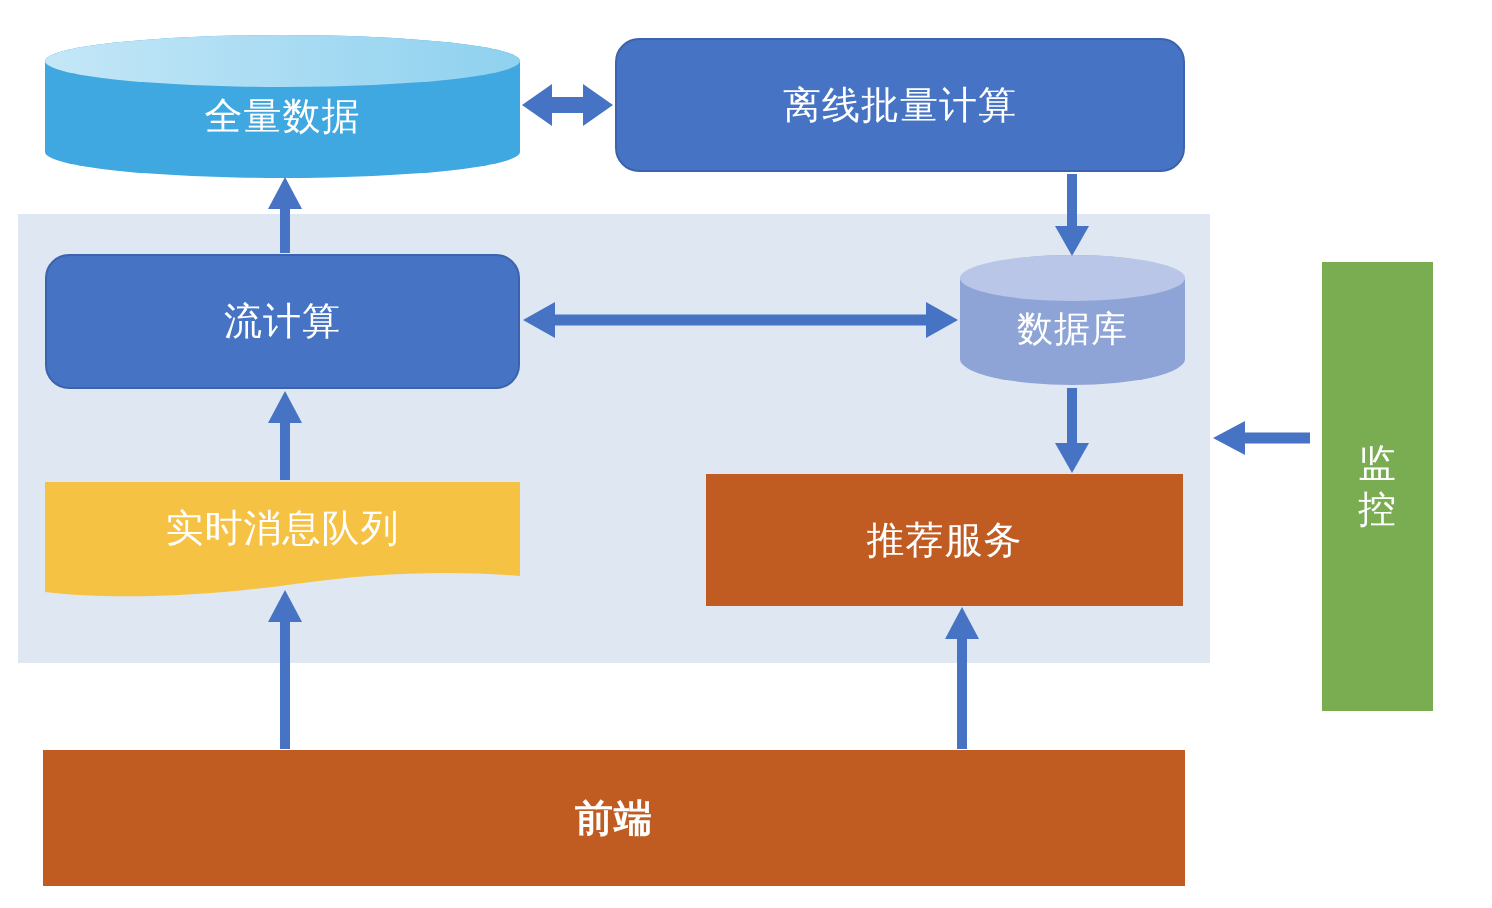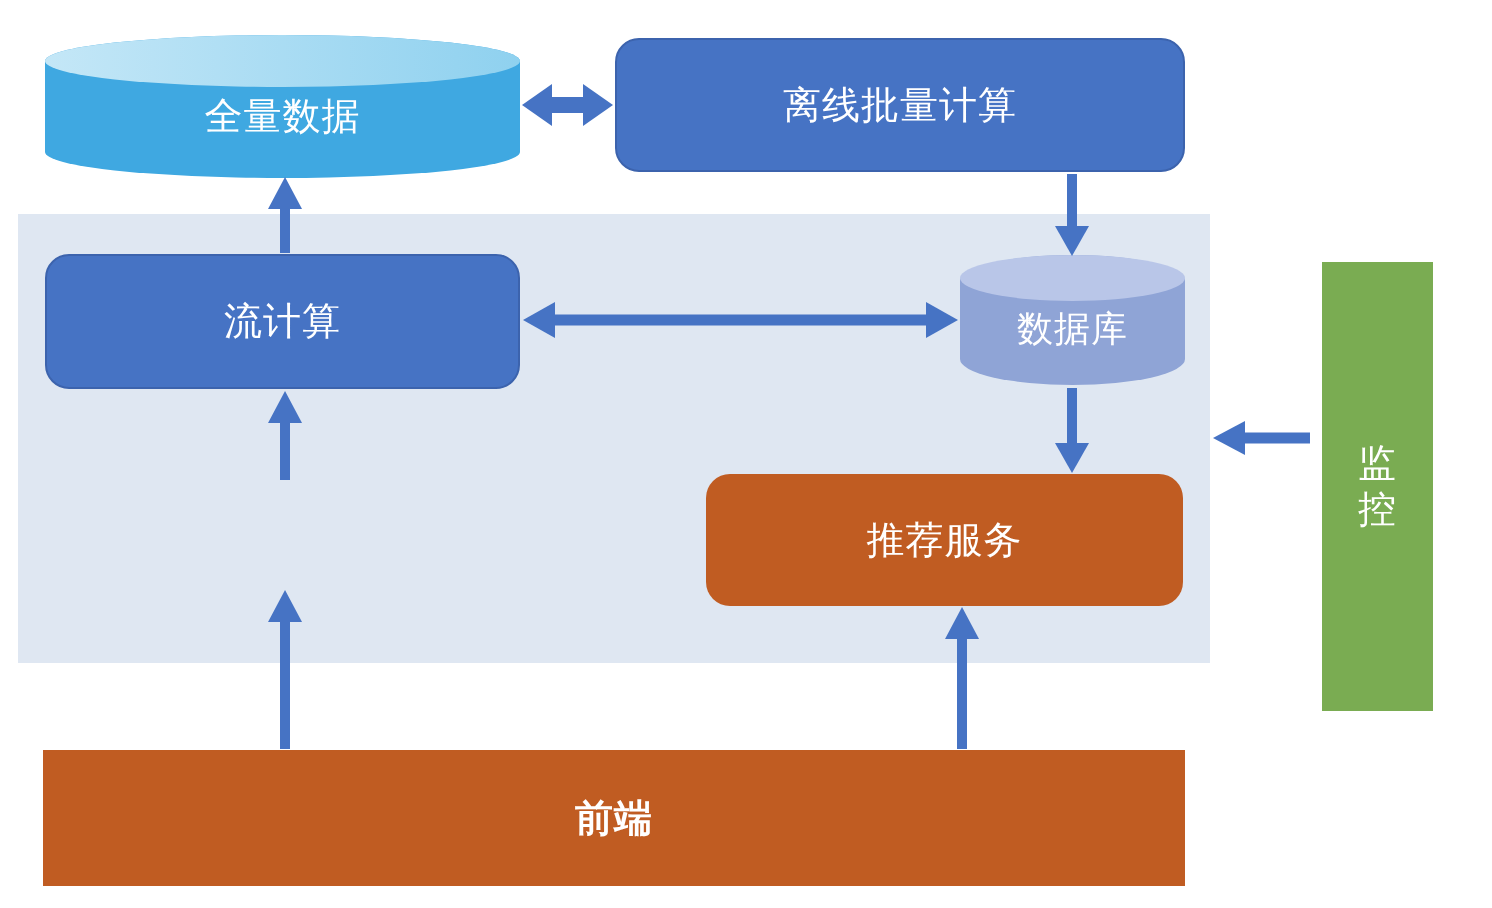--- a/index.html
+++ b/index.html
@@ -61,22 +61,28 @@
   <div class="abs blue-box" style="left:45px;top:254px;width:475px;height:135px;">
     <div class="node-label">流计算</div>
   </div>
 
   <div class="abs cyl-db" style="left:960px;top:255px;width:225px;height:130px;">
     <div class="cyl-body"></div>
     <div class="cyl-top"></div>
     <div class="node-label" style="padding-top:18px;font-size:36px;">数据库</div>
   </div>
 
+  <div class="abs wave-wrap">
+    <svg viewBox="0 0 475 118" preserveAspectRatio="none" width="475" height="118">
+      <path d="M0,0 H475 V94 C400,88 330,91 250,102 C170,113 75,119 0,110 Z" fill="#F6C244"></path>
+    </svg>
+    <div class="node-label">实时消息队列</div>
+  </div>
 
-  <div class="abs orange-box" style="left:706px;top:474px;width:477px;height:132px;border-radius:24px;">
+  <div class="abs orange-box" style="left:706px;top:474px;width:477px;height:132px;">
     <div class="node-label">推荐服务</div>
   </div>
 
   <div class="abs orange-box" style="left:43px;top:750px;width:1142px;height:136px;font-weight:bold;">
     <div class="node-label">前端</div>
   </div>
 
   <div class="abs monitor-bar">
     <div class="node-label">监控</div>
   </div>

